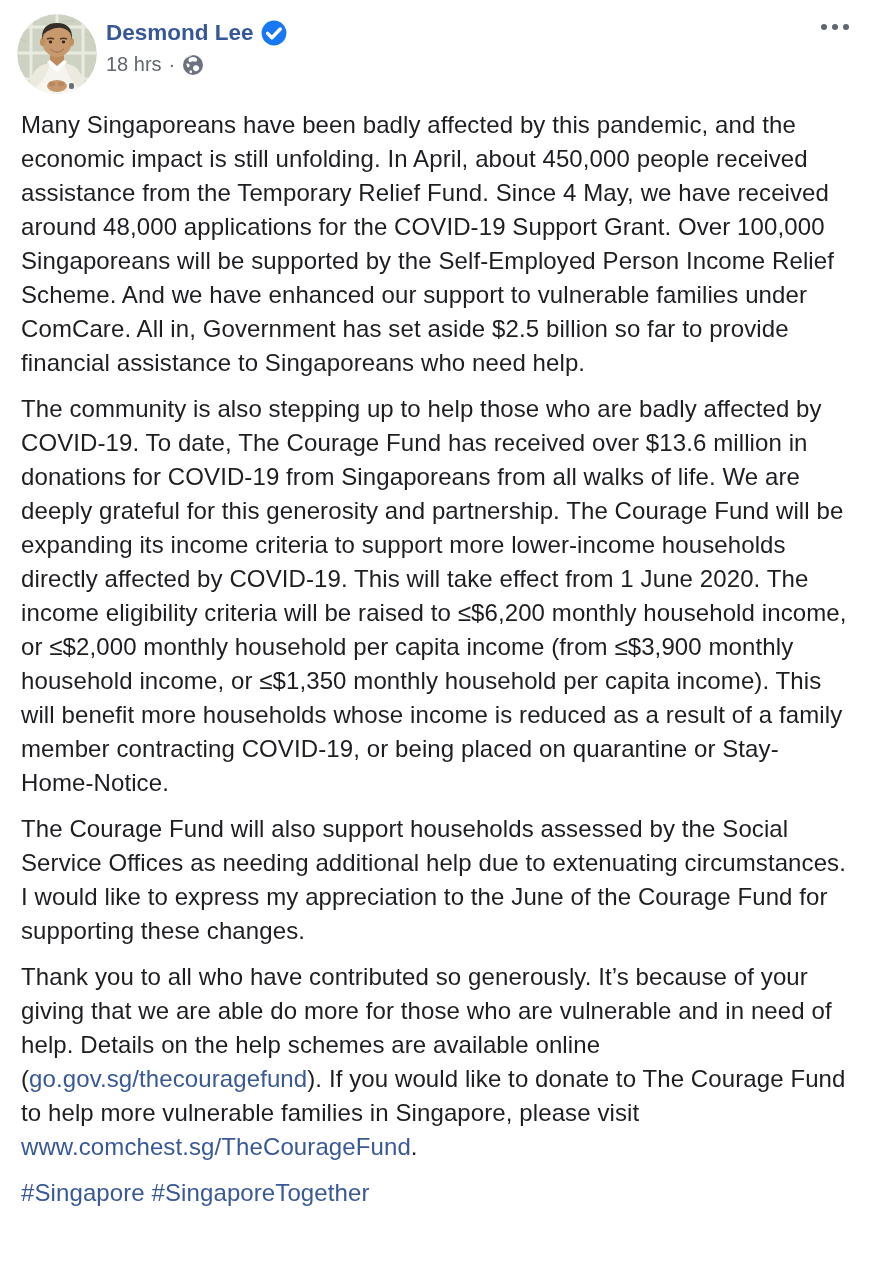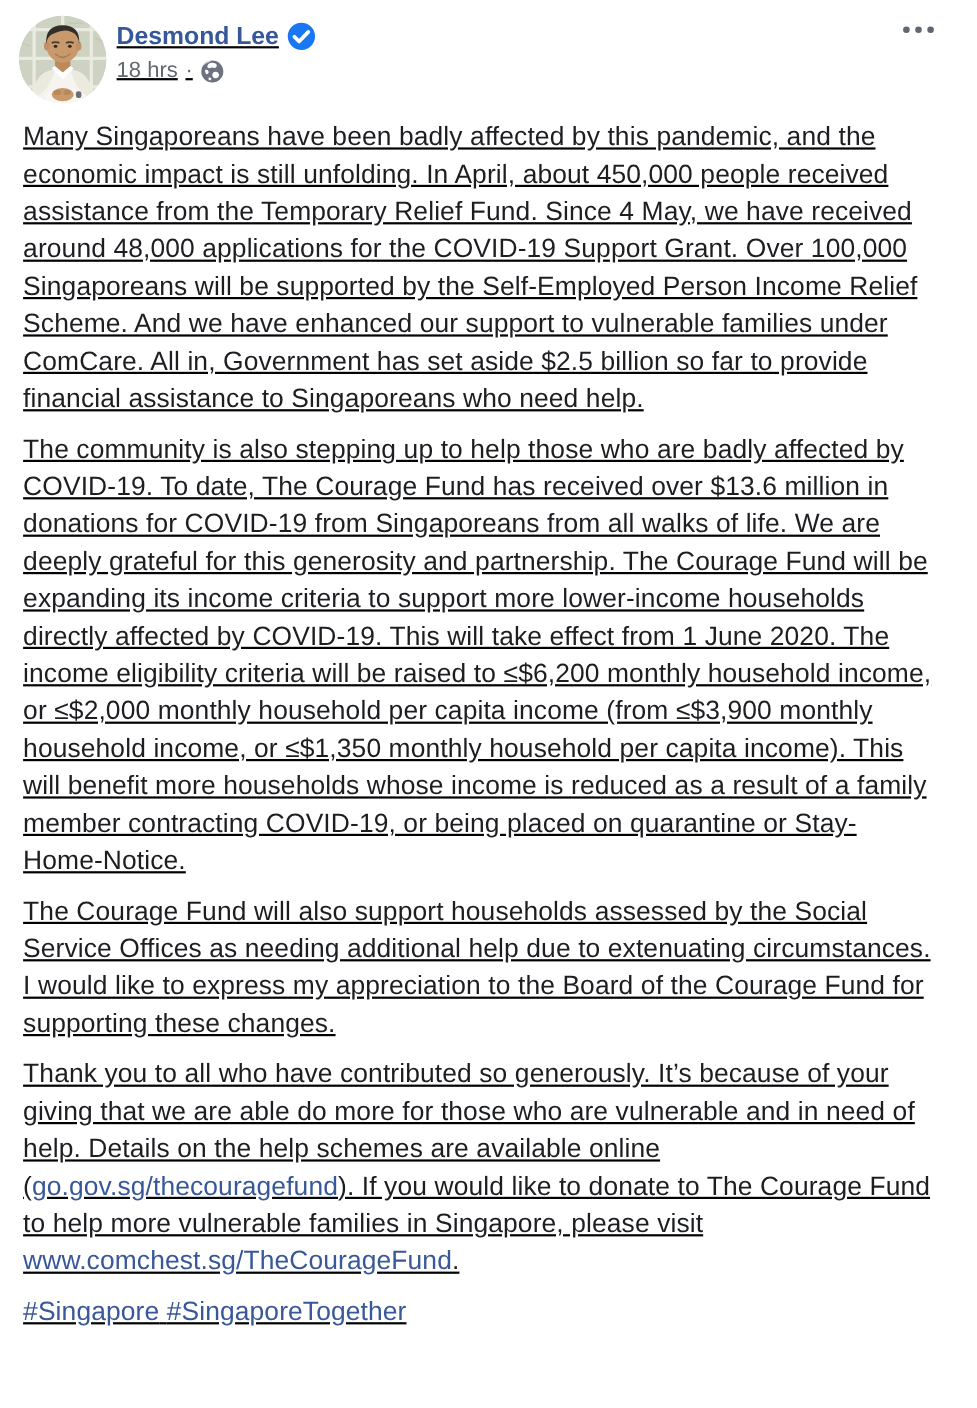--- a/index.html
+++ b/index.html
@@ -12,21 +12,21 @@
     --page-bg: #ffffff;
   }
   * { box-sizing: border-box; }
   html, body {
     margin: 0; padding: 0;
     width: 888px; height: 1280px;
     background: var(--page-bg);
     font-family: "Liberation Sans", "DejaVu Sans", sans-serif;
     overflow: hidden;
   }
-  .post { width: 865px; text-decoration: underline; }
+  .post { width: 865px; }
 
   
   .header {
     display: flex;
     align-items: flex-start;
     padding: 14px 16px 0 17px;
     position: relative;
   }
   .avatar {
     width: 80px; height: 80px;
@@ -190,18 +190,18 @@
     <div class="more-options">
       <span class="dot"></span>
         <span class="dot"></span>
         <span class="dot"></span>
     </div>
   </div>
 
   <div class="post-body">
       <p class="para"><span>Many Singaporeans have been badly affected by this pandemic, and the economic impact is still unfolding. In April, about 450,000 people received assistance from the Temporary Relief Fund. Since 4 May, we have received around 48,000 applications for the COVID-19 Support Grant. Over 100,000 Singaporeans will be supported by the Self-Employed Person Income Relief Scheme. And we have enhanced our support to vulnerable families under ComCare. All in, Government has set aside $2.5 billion so far to provide financial assistance to Singaporeans who need help.</span></p>
       <p class="para"><span>The community is also stepping up to help those who are badly affected by COVID-19. To date, The Courage Fund has received over $13.6 million in donations for COVID-19 from Singaporeans from all walks of life. We are deeply grateful for this generosity and partnership. The Courage Fund will be expanding its income criteria to support more lower-income households directly affected by COVID-19. This will take effect from 1 June 2020. The income eligibility criteria will be raised to ≤$6,200 monthly household income, or ≤$2,000 monthly household per capita income (from ≤$3,900 monthly household income, or ≤$1,350 monthly household per capita income). This will benefit more households whose income is reduced as a result of a family member contracting COVID-19, or being placed on quarantine or Stay-Home-Notice.</span></p>
-      <p class="para"><span>The Courage Fund will also support households assessed by the Social Service Offices as needing additional help due to extenuating circumstances. I would like to express my appreciation to the Board of the Courage Fund for supporting these changes.</span></p>
+      <p class="para"><span>The Courage Fund will also support households assessed by the Social Service Offices as needing additional help due to extenuating circumstances. I would like to express my appreciation to the June of the Courage Fund for supporting these changes.</span></p>
       <p class="para"><span>Thank you to all who have contributed so generously. It’s because of your giving that we are able do more for those who are vulnerable and in need of help. Details on the help schemes are available online (</span><a class="post-link" href="#">go.gov.sg/thecouragefund</a><span>). If you would like to donate to The Courage Fund to help more vulnerable families in Singapore, please visit </span><a class="post-link" href="#">www.comchest.sg/TheCourageFund</a><span>.</span></p>
       <p class="para"><a class="post-link" href="#">#Singapore</a><span> </span><a class="post-link" href="#">#SingaporeTogether</a></p>
     </div>
 
 </div>
 
 </body></html>

